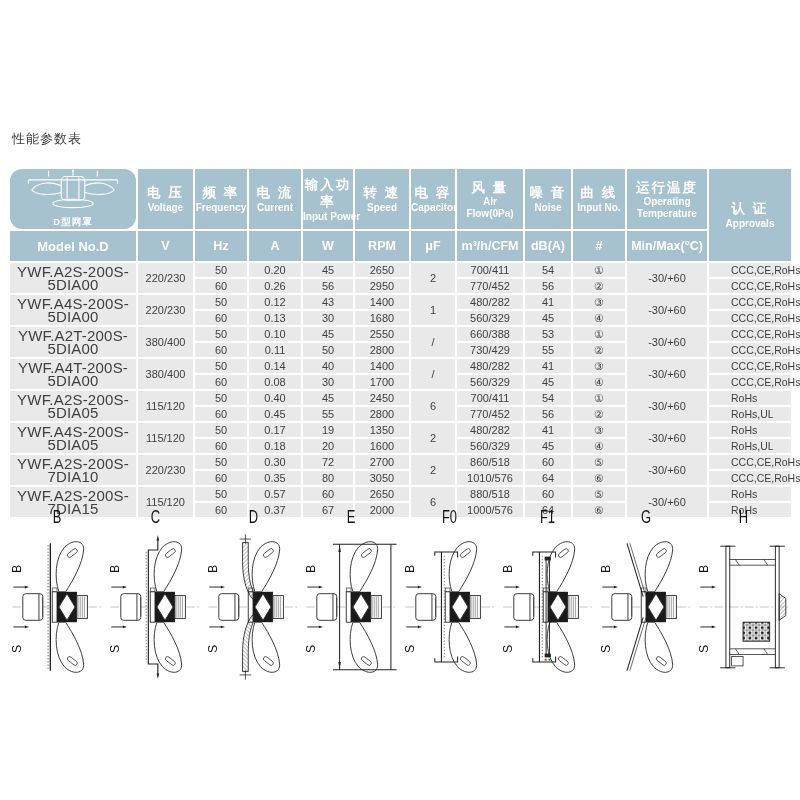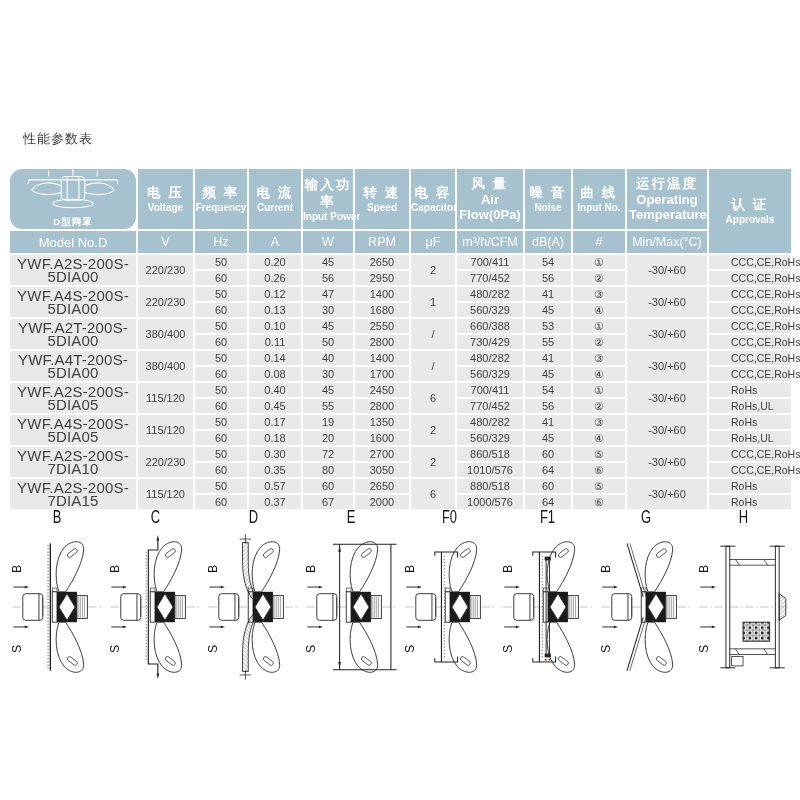--- a/index.html
+++ b/index.html
@@ -1,29 +1,29 @@
 <!DOCTYPE html>
 <html style="--header-bg: #a6c2ce; --header-text: #ffffff; --row-bg: #e9e9e9; --text: #3f3f3f;"><head>
 <meta charset="utf-8">
 <style>
   html,body{margin:0;padding:0;background:#fff;}
   .page{position:relative;width:800px;height:800px;background:#fff;overflow:hidden;
         font-family:"Liberation Sans",sans-serif;}
-  .title{position:absolute;left:23px;top:130px;font-size:13px;color:#3d3d3d;letter-spacing:1px;}
+  .title{position:absolute;left:12px;top:130px;font-size:13px;color:#3d3d3d;letter-spacing:1px;}
 
   table.spec{position:absolute;left:8px;top:167px;width:785px;
              border-collapse:separate;border-spacing:2px;table-layout:fixed;}
   table.spec th,table.spec td{margin:0;padding:0;text-align:center;vertical-align:middle;overflow:visible;}
   thead th{background:var(--header-bg,#a6c2ce);color:var(--header-text,#fff);}
   tr.hdr1{height:56px;}
-  tr.hdr2 td{height:22px;background:var(--header-bg,#a6c2ce);color:var(--header-text,#fff);
-             font-weight:normal;font-size:12.5px;}
+  tr.hdr2 td{height:30px;background:var(--header-bg,#a6c2ce);color:var(--header-text,#fff);
+             font-weight:bold;font-size:12.5px;}
   .zh{display:block;font-size:13.5px;font-weight:bold;letter-spacing:2px;line-height:1.3;}
   .en{display:block;font-size:10px;font-weight:bold;white-space:nowrap;line-height:1.15;}
-  .en.sm{font-size:13px;white-space:normal;line-height:1.15;padding:0 2px;}
+  .en.sm{font-size:10px;white-space:normal;line-height:1.15;padding:0 2px;}
   th.corner{vertical-align:middle;border-radius:12px;}
   .corner-label{font-size:9.5px;color:#fff;letter-spacing:1px;margin-top:1px;font-weight:bold;}
   tbody td{background:var(--row-bg,#e9e9e9);color:var(--text,#3f3f3f);
            font-size:11px;height:14px;line-height:13px;}
   tbody td.appr{text-align:left;padding-left:22px;font-size:10.5px;}
   tbody td.model{font-size:15px;letter-spacing:0.2px;}
 
   .diagrams{position:absolute;left:8px;top:505px;width:785px;display:flex;}
   .diag{flex:1;display:flex;flex-direction:column;align-items:center;}
   .diag-label{height:26px;line-height:24px;font-size:18px;color:#151515;transform:scale(0.72,1.05);}
@@ -283,21 +283,21 @@
           <td>770/452</td>
           <td>56</td>
           <td>②</td>
           <td class="appr">CCC,CE,RoHs</td>
         </tr>
         <tr>
           <td class="model" rowspan="2">YWF.A4S-200S-5DIA00</td>
           <td rowspan="2">220/230</td>
           <td>50</td>
           <td>0.12</td>
-          <td>47</td>
+          <td>43</td>
           <td>1400</td>
           <td rowspan="2">1</td>
           <td>480/282</td>
           <td>41</td>
           <td>③</td>
           <td rowspan="2">-30/+60</td>
           <td class="appr">CCC,CE,RoHs</td>
         </tr>
         <tr>
           <td>60</td>

